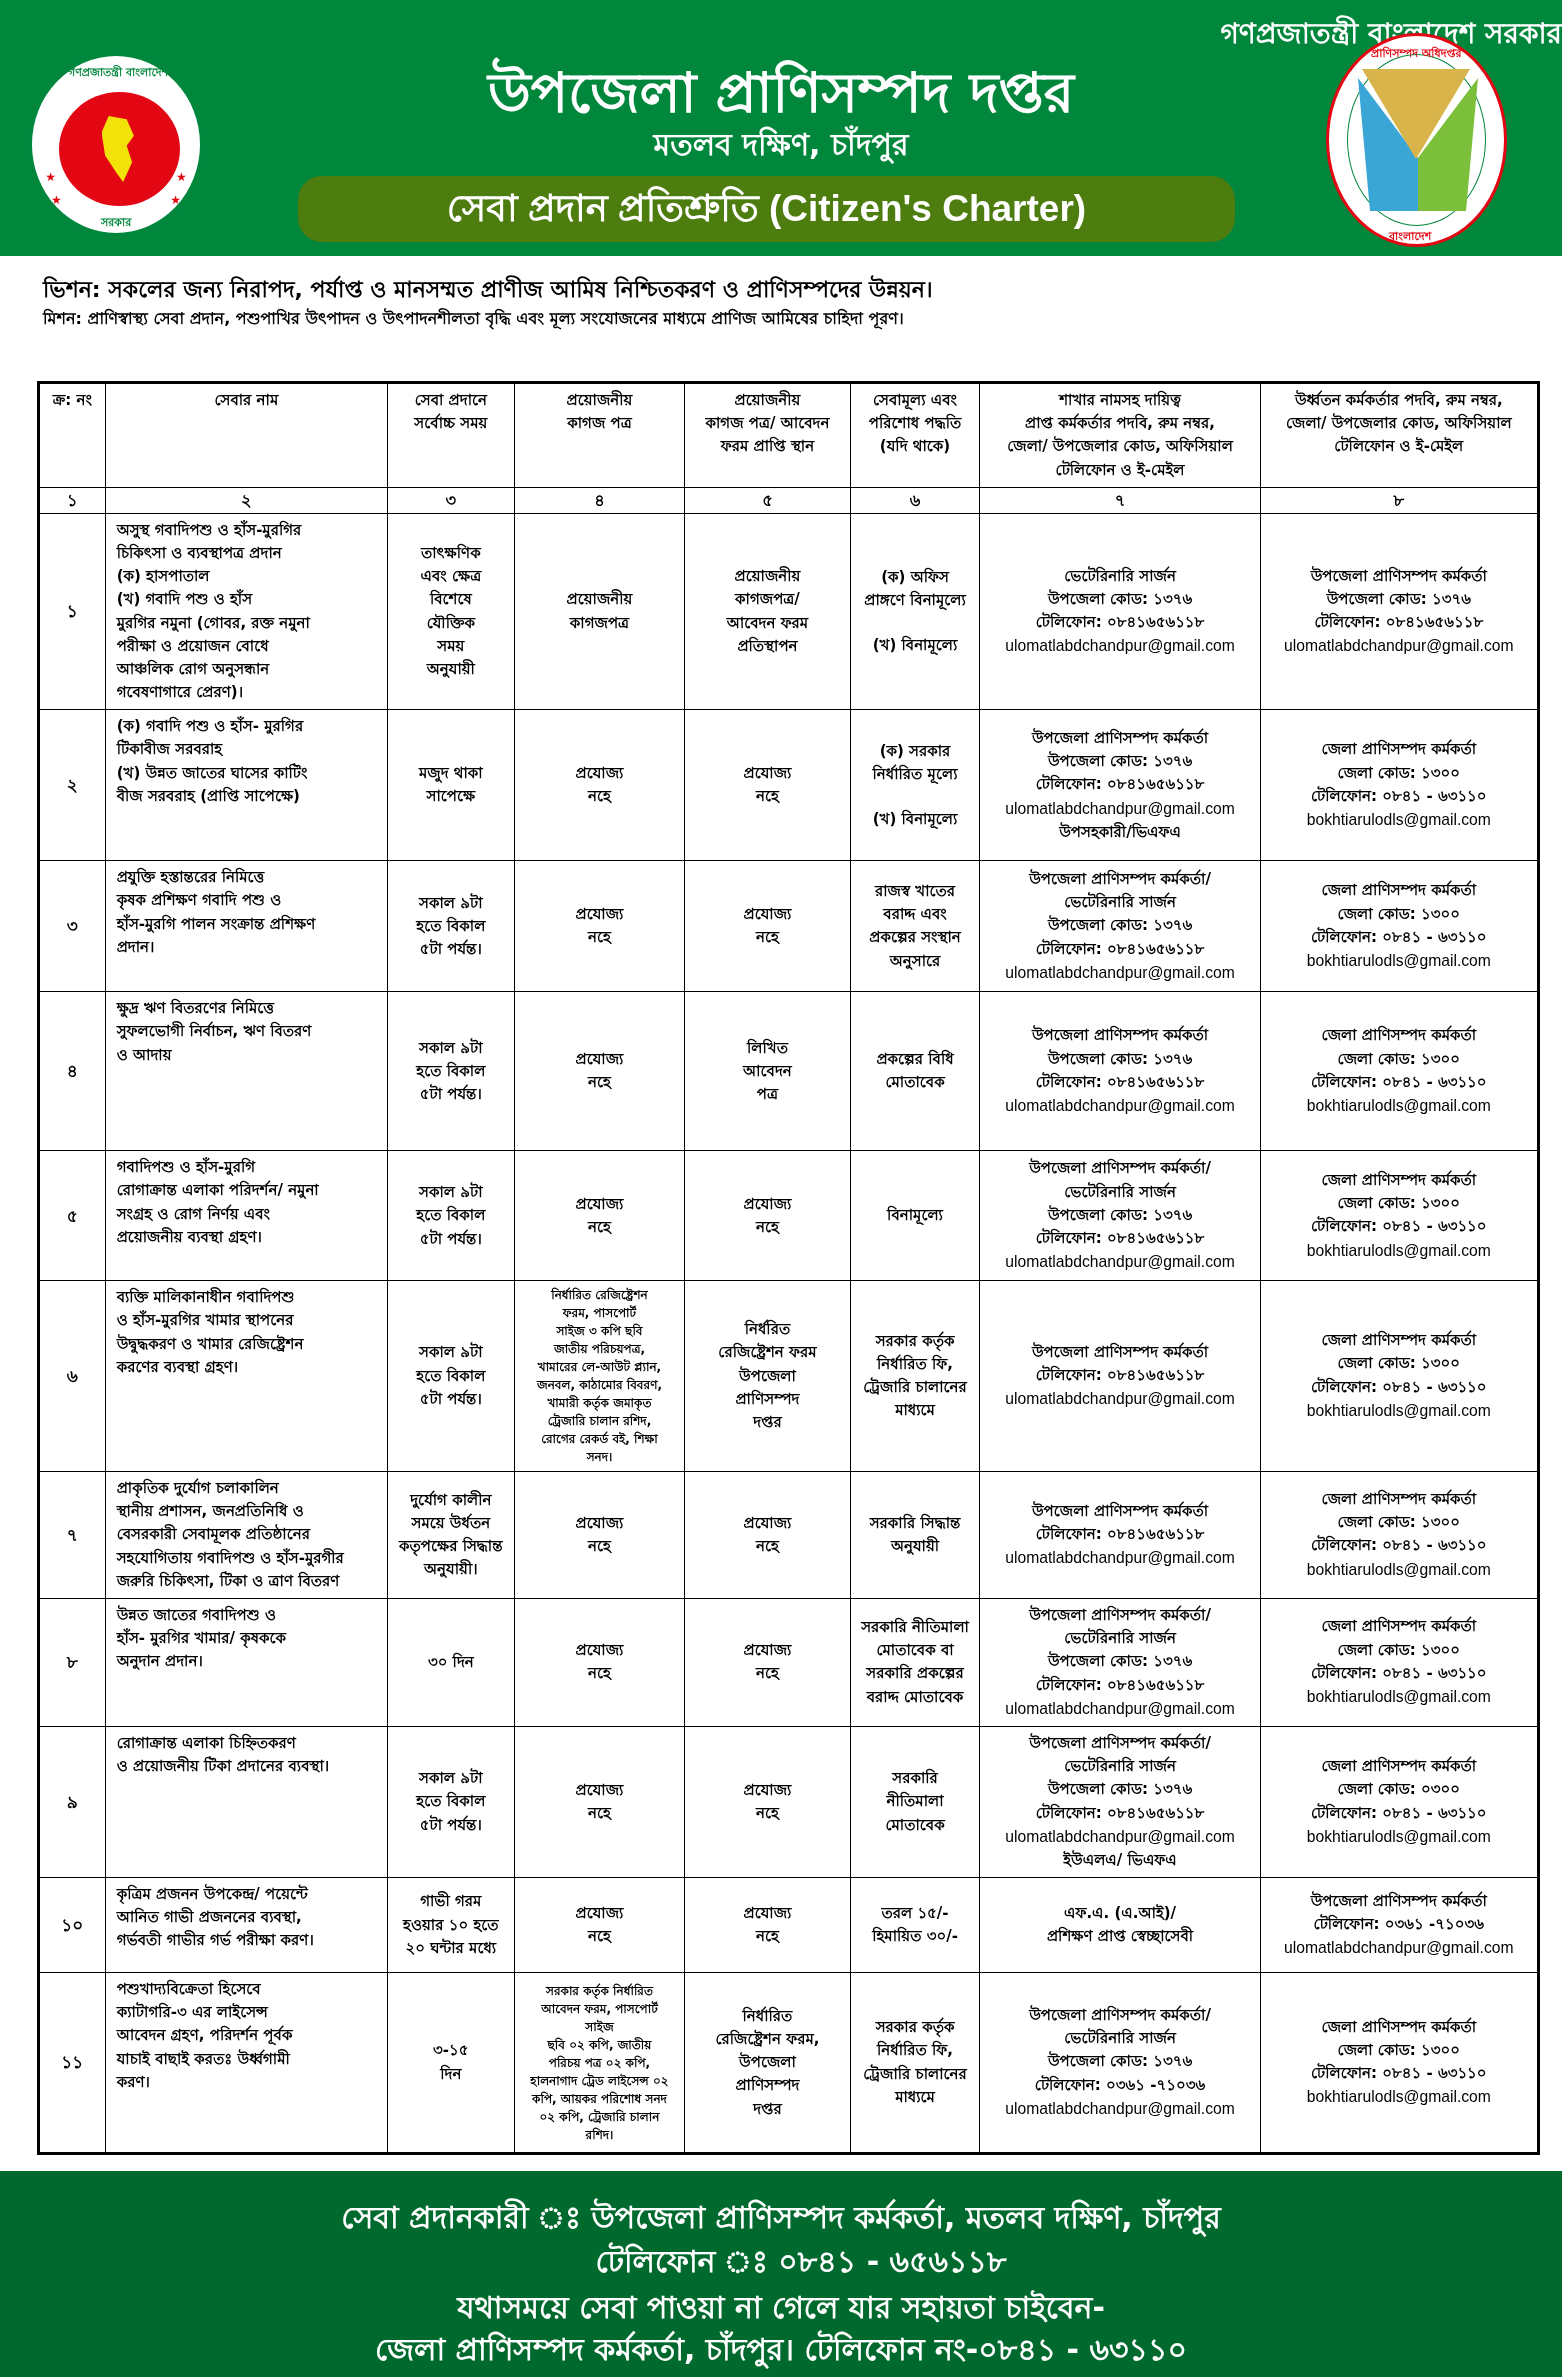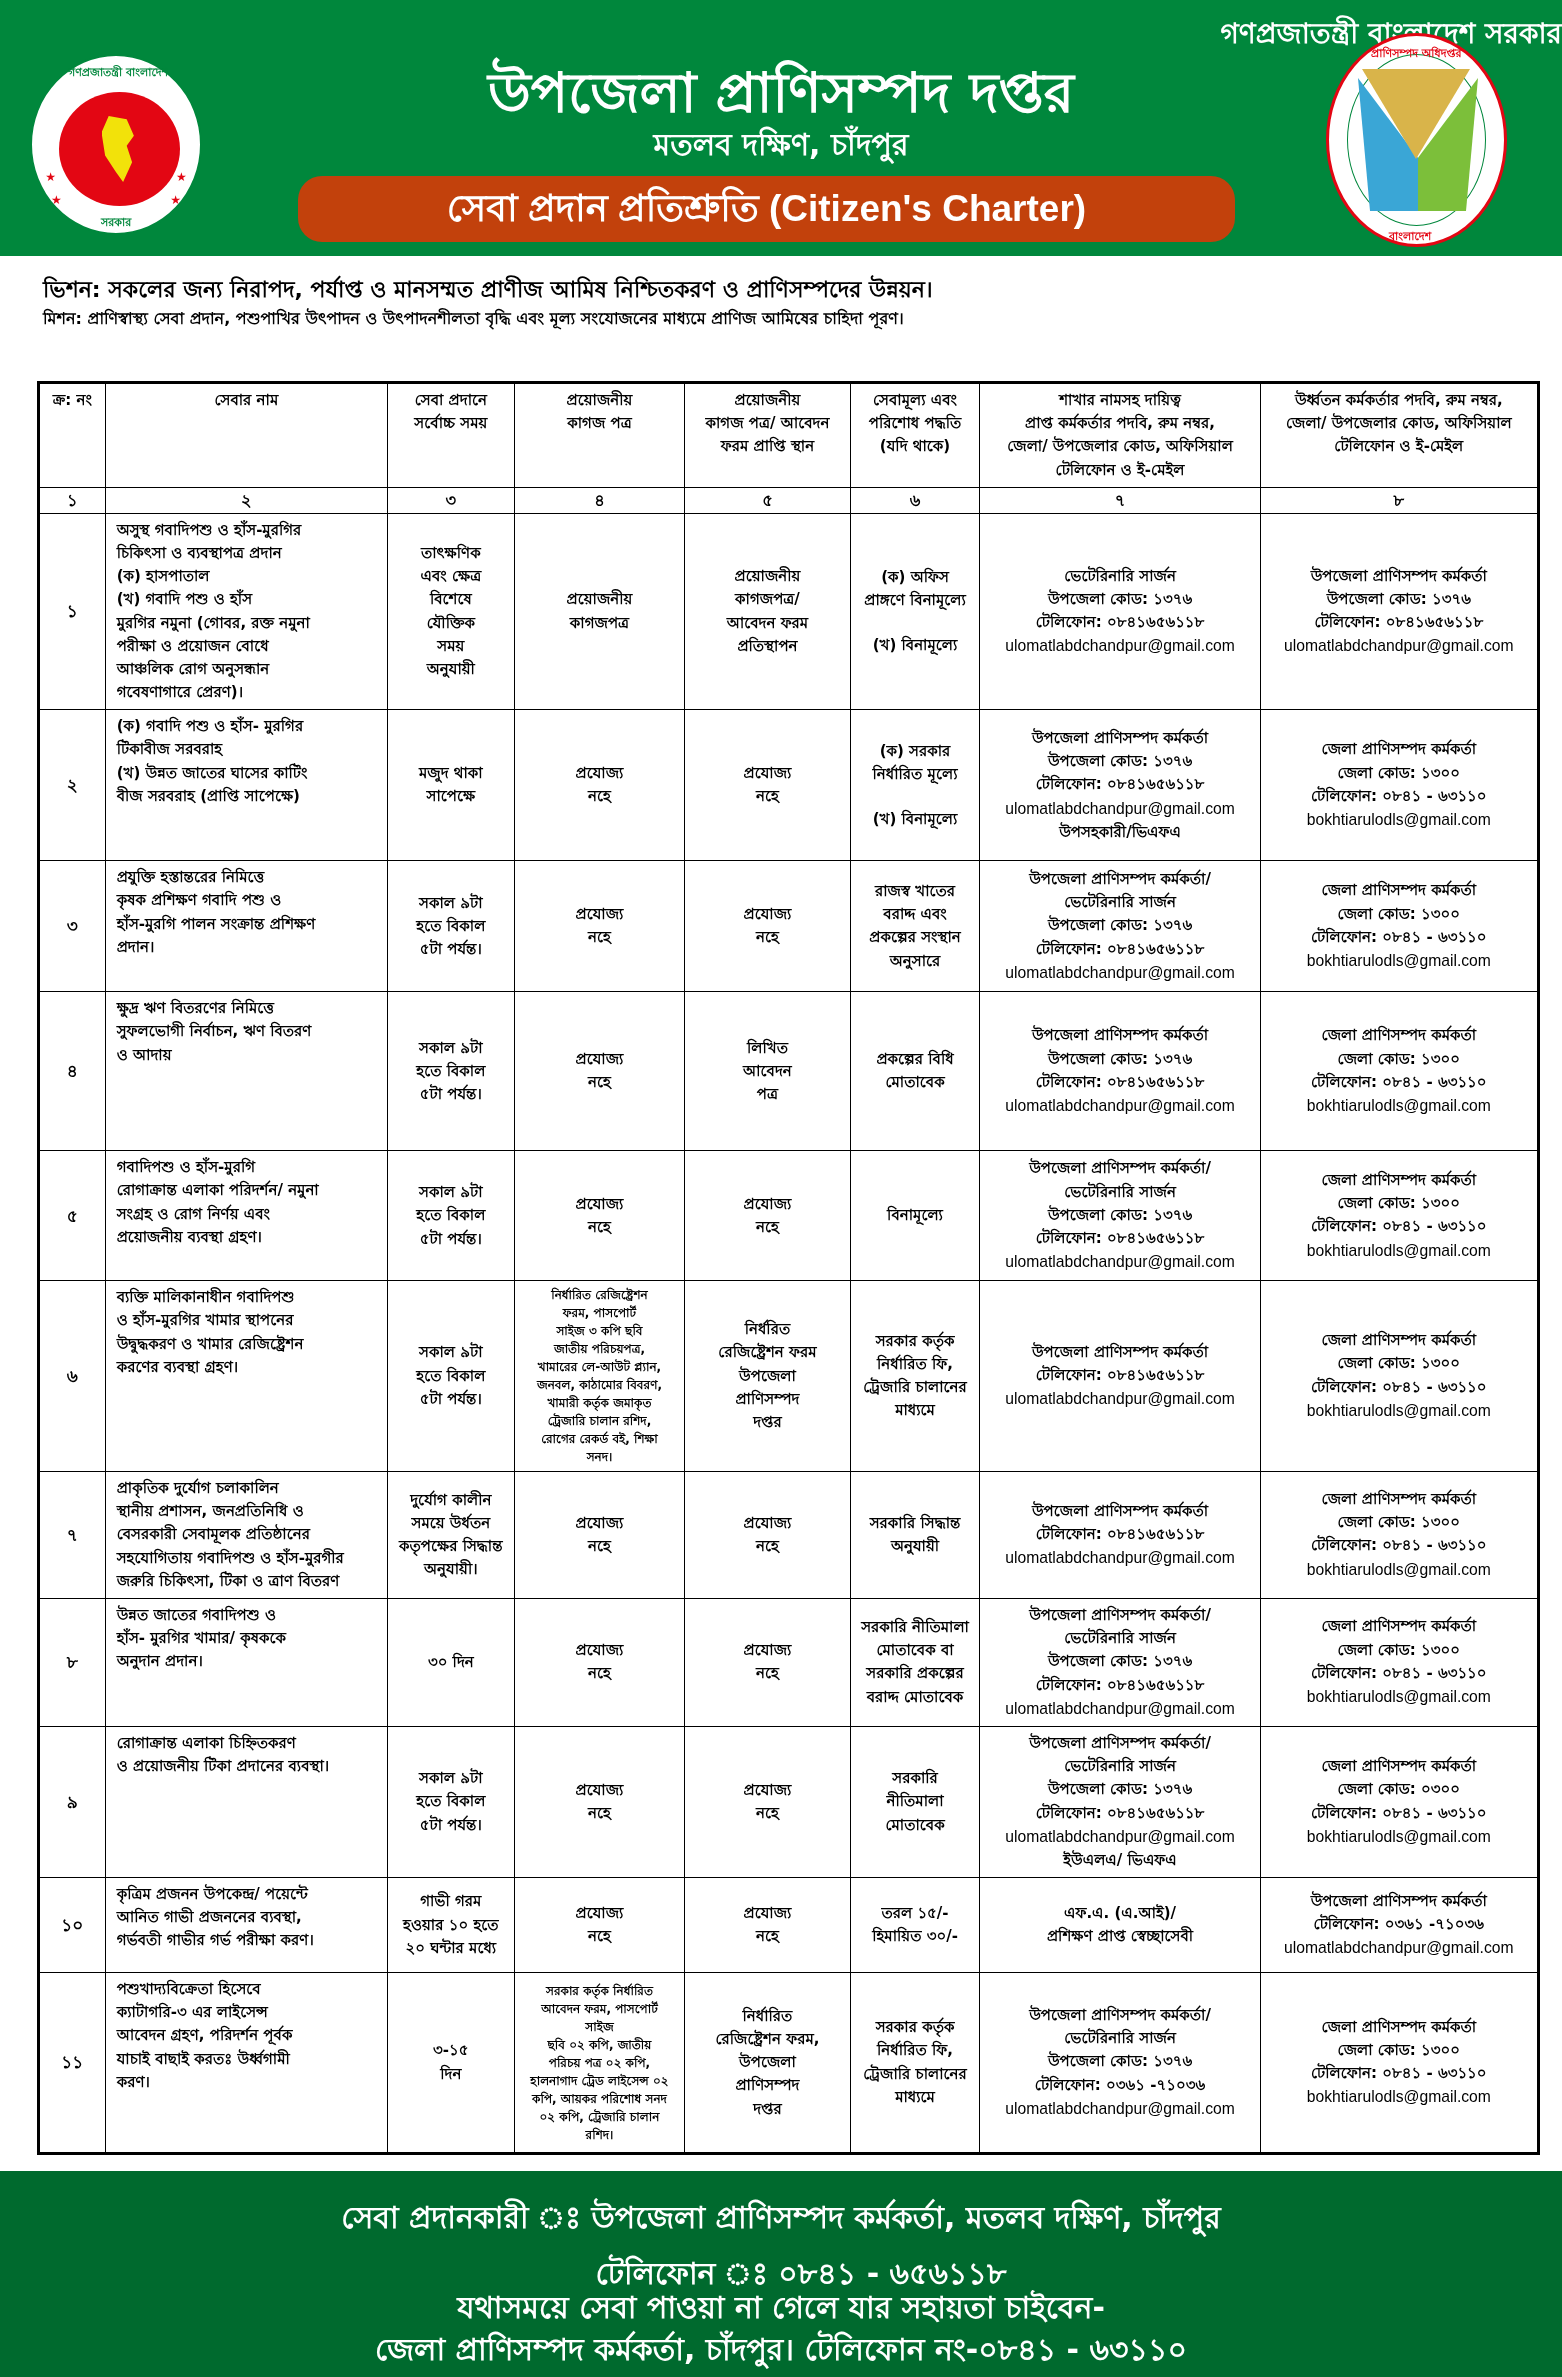--- a/index.html
+++ b/index.html
@@ -1,21 +1,21 @@
 <!DOCTYPE html>
 <html style="font-size:9.6px"><head>
 <meta charset="utf-8">
 <style>
   * { box-sizing: border-box; margin: 0; padding: 0; }
   body { width: 1562px; height: 2377px; background: #ffffff; font-family: "DejaVu Sans", sans-serif; color: #000; position: relative; overflow: hidden; }
   .header { position: absolute; left: 0; top: 0; width: 1562px; height: 256px; background: #00873c; }
   .gov-line { position: absolute; top: 12px; left: 0; width: 100%; text-align: right; color: #fff; font-weight: bold; font-size: 28px; }
   .office-line { position: absolute; top: 51px; left: 0; width: 100%; text-align: center; color: #fff; font-weight: bold; font-size: 55px; }
   .loc-line { position: absolute; top: 121px; left: 0; width: 100%; text-align: center; color: #fff; font-weight: bold; font-size: 30px; }
-  .charter-pill { position: absolute; left: 298px; top: 176px; width: 937px; height: 66px; background: #c2410c; border-radius: 24px; color: #fff; font-weight: bold; font-size: 37px; text-align: center; line-height: 66px; font-family: "Liberation Sans", sans-serif; }
+  .charter-pill { position: absolute; left: 298px; top: 176px; width: 937px; height: 66px; background: #4d7c0f; border-radius: 24px; color: #fff; font-weight: bold; font-size: 37px; text-align: center; line-height: 66px; font-family: "Liberation Sans", sans-serif; }
   .emblem { position: absolute; border-radius: 50%; }
   .emblem-left { left: 30px; top: 54px; width: 172px; height: 181px; background: #fff; border: 2.4px solid #00873c; }
   .emblem-left .inner { position: absolute; left: 26.5px; top: 36px; width: 121px; height: 114px; border-radius: 50%; background: #e30613; }
   .emblem-left .map { position: absolute; left: 43px; top: 24px; width: 36px; height: 66px; background: #f2e20a; clip-path: polygon(20% 0, 70% 5%, 90% 30%, 70% 45%, 85% 70%, 60% 100%, 40% 85%, 10% 60%, 0 25%); }
   .emblem-left .star { position: absolute; color: #e30613; font-size: 12px; }
   .emblem-ring-text { position: absolute; color: #00873c; font-size: 11px; font-weight: bold; }
   .emblem-right { left: 1326px; top: 33px; width: 181px; height: 214px; background: #fff; border: 3px solid #e30613; }
   .emblem-right .ring { position: absolute; left: 18px; top: 18px; width: 139px; height: 172px; border-radius: 50%; border: 1.8px solid #00873c; }
   .emblem-right .tri-top { position: absolute; left: 33px; top: 33px; width: 108px; height: 90px; background: #d9b44a; clip-path: polygon(0 0, 100% 0, 50% 100%); }
   .emblem-right .tri-left { position: absolute; left: 29px; top: 42px; width: 60px; height: 133px; background: #3aa6d6; clip-path: polygon(0 0, 100% 60%, 100% 100%, 20% 100%); }
@@ -590,17 +590,17 @@
           <span class="ln">জেলা কোড:     ১৩০০</span>
           <span class="ln">টেলিফোন: ০৮৪১ - ৬৩১১০</span>
           <span class="ln email">bokhtiarulodls@gmail.com</span>
         </td>
       </tr>
     </tbody>
 </table>
 
 <div class="footer">
   <div class="fl" style="top:23px;">সেবা প্রদানকারী ঃ উপজেলা প্রাণিসম্পদ কর্মকর্তা, মতলব দক্ষিণ, চাঁদপুর</div>
-  <div class="fl" style="top:79px;padding-left:40px;">টেলিফোন ঃ  ০৮৪১ -  ৬৫৬১১৮</div>
+  <div class="fl" style="top:67px;padding-left:40px;">টেলিফোন ঃ  ০৮৪১ -  ৬৫৬১১৮</div>
   <div class="fl" style="top:113px;">যথাসময়ে সেবা পাওয়া না গেলে যার সহায়তা চাইবেন-</div>
   <div class="fl" style="top:155px;">জেলা প্রাণিসম্পদ কর্মকর্তা,  চাঁদপুর। টেলিফোন নং-০৮৪১ - ৬৩১১০</div>
 </div>
 
 
 </body></html>

